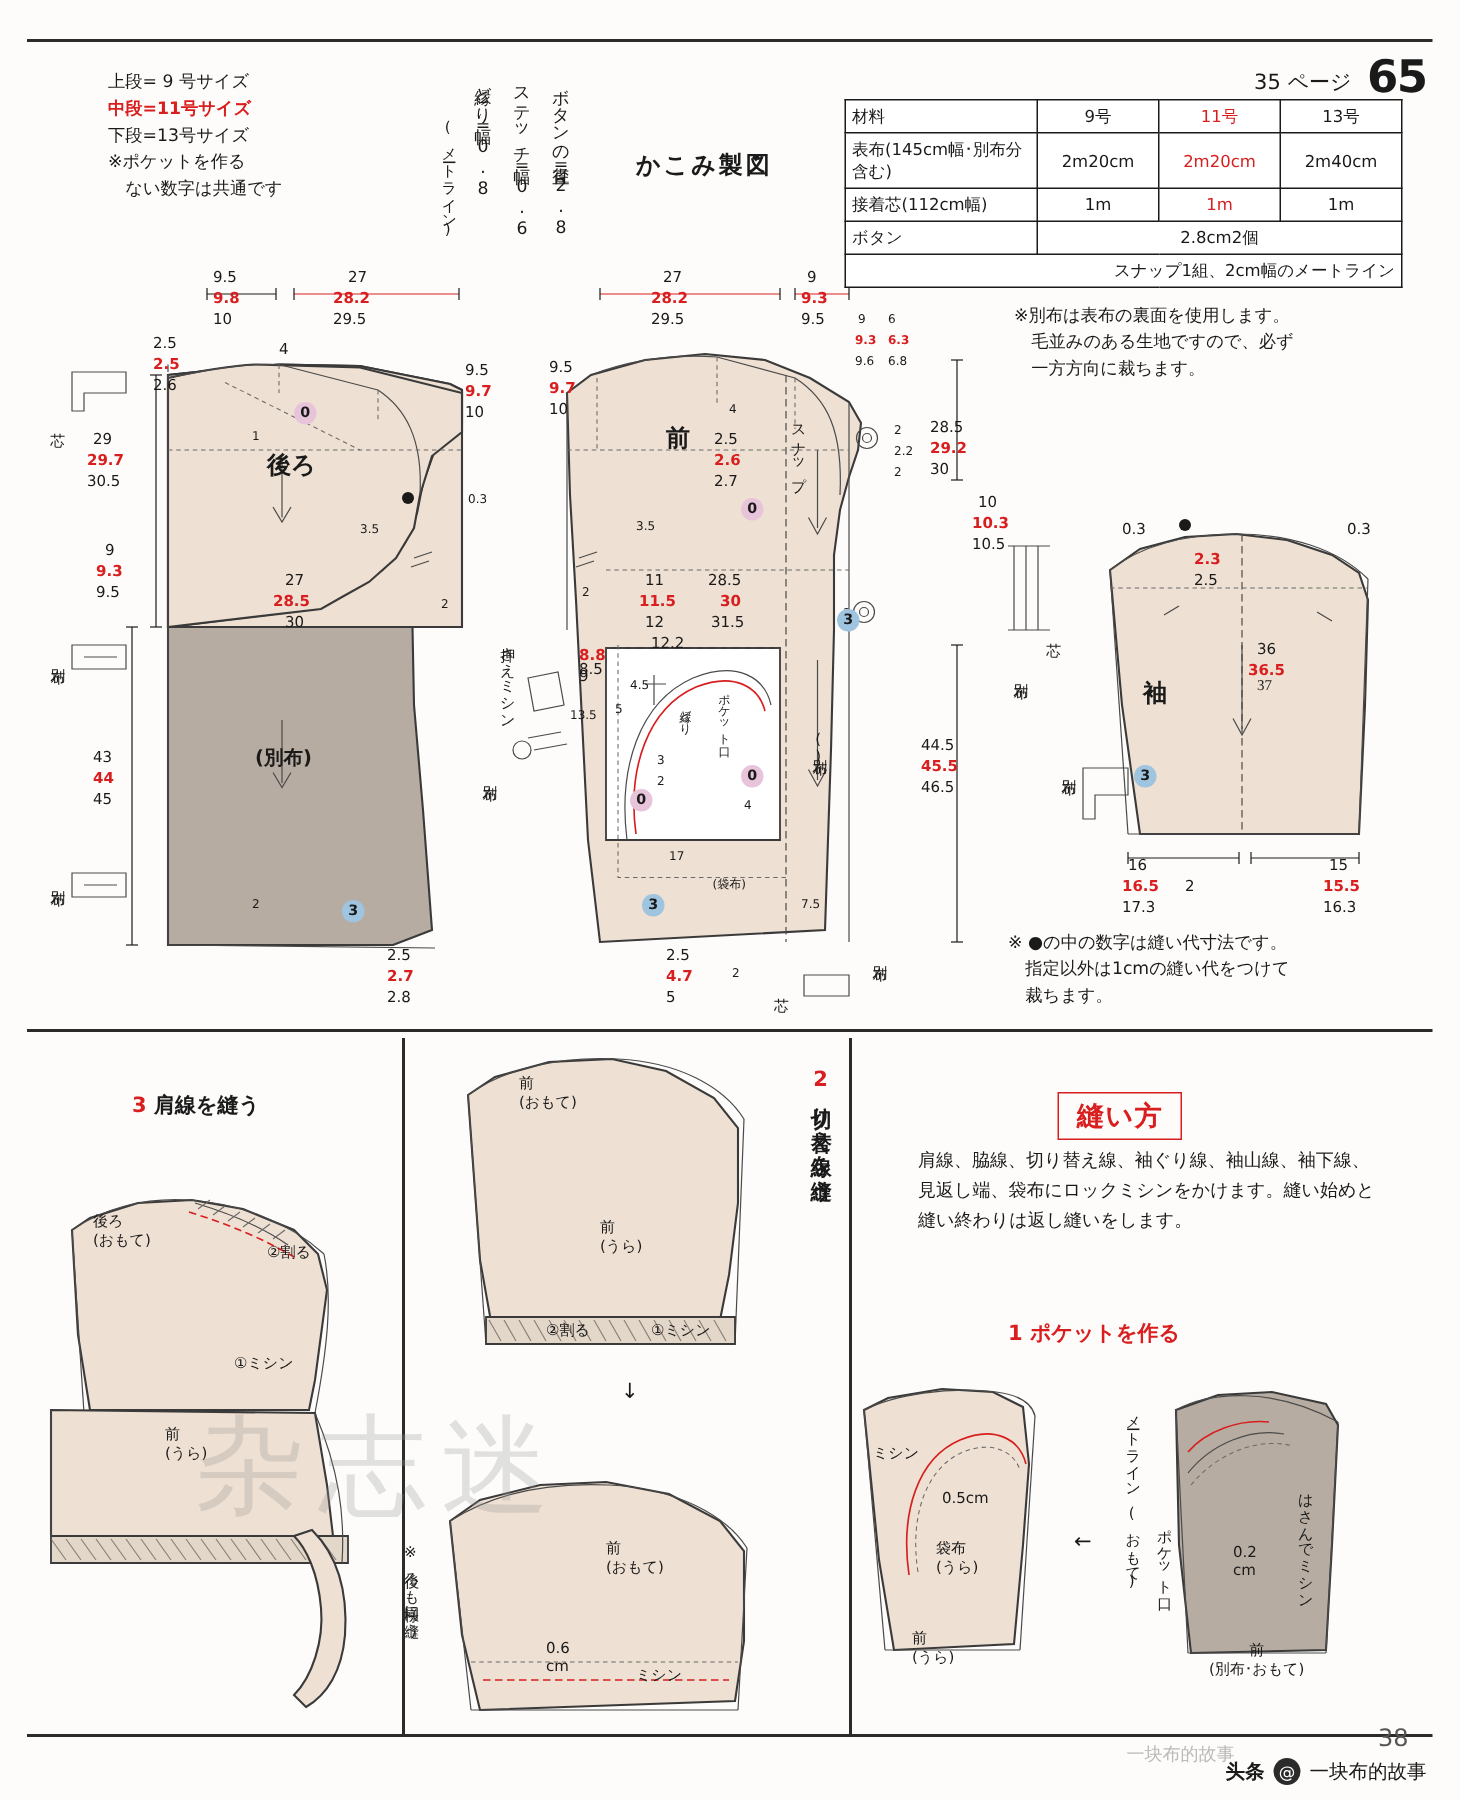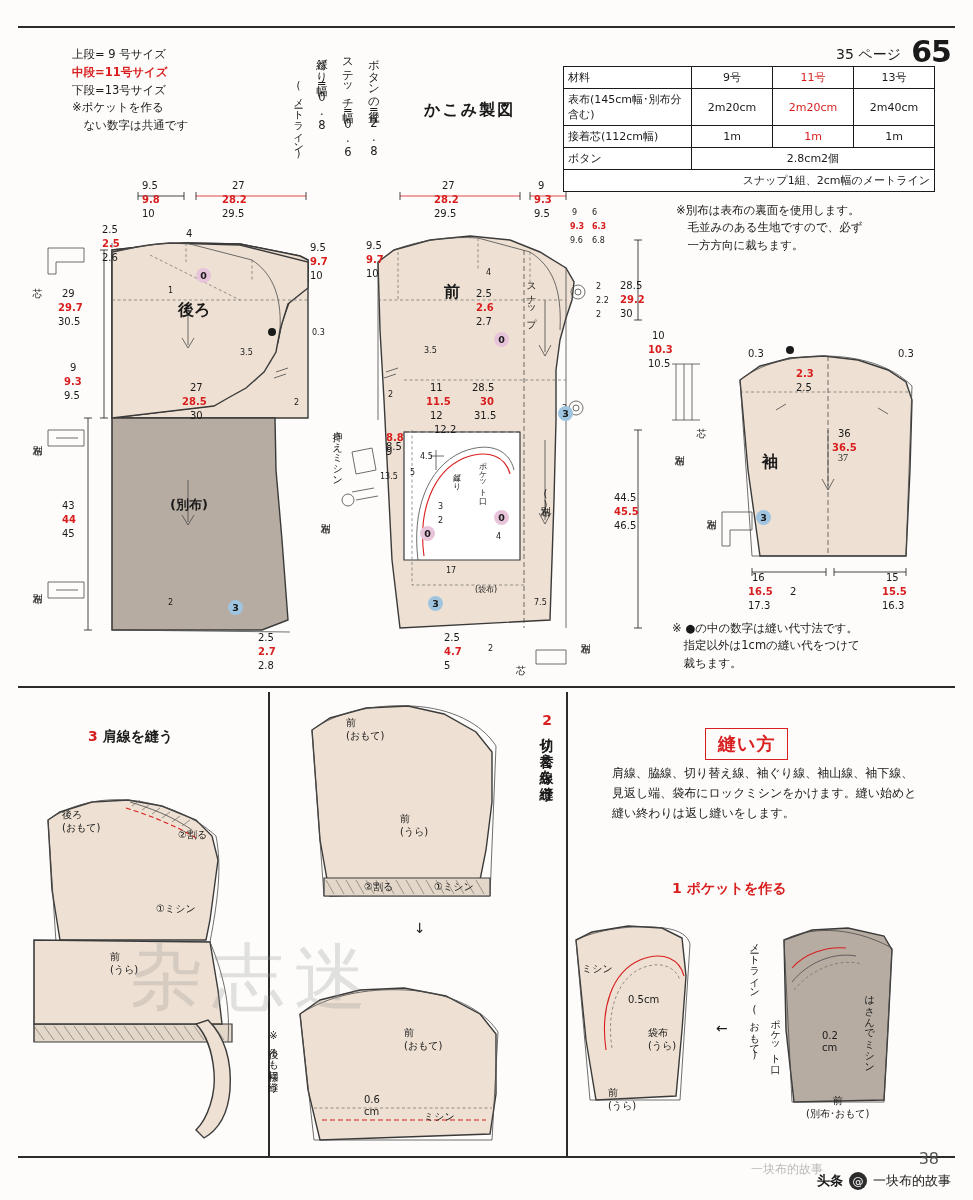--- a/index.html
+++ b/index.html
@@ -568,21 +568,21 @@
   <div class="abs sm" style="left:424px; top:1110px;">ミシン</div>
 
   <div class="howto-badge">縫い方</div>
   <div id="howto-body">肩線、脇線、切り替え線、袖ぐり線、袖山線、袖下線、見返し端、袋布にロックミシンをかけます。縫い始めと縫い終わりは返し縫いをします。</div>
   <div class="step-title" id="step1-title">
     <span class="red b">1</span>&nbsp;<span>ポケットを作る</span>
   </div>
 
   <div class="abs sm" style="left:582px; top:962px;">ミシン</div>
   <div class="abs sm" style="left:628px; top:994px;">0.5cm</div>
-  <div class="abs sm" style="left:624px; top:1026px; white-space:pre-line; line-height:1.3;margin-left:24px;">袋布
+  <div class="abs sm" style="left:624px; top:1026px; white-space:pre-line; line-height:1.3;">袋布
 (うら)</div>
   <div class="abs sm" style="left:608px; top:1086px; white-space:pre-line; line-height:1.3;">前
 (うら)</div>
   <div class="abs sm vert" style="left:748px; top:936px; font-size:10px; line-height:1.2;">メートライン
 (おもて)</div>
   <div class="abs sm vert" style="left:768px; top:1012px; font-size:10px;">ポケット口</div>
   <div class="abs sm vert" style="left:862px; top:988px; font-size:10px;">はさんでミシン</div>
   <div class="abs sm" style="left:822px; top:1030px; white-space:pre-line; line-height:1.15;">0.2
 cm</div>
   <div class="abs sm" style="left:806px; top:1094px; white-space:pre-line; line-height:1.3; text-align:center;">前

